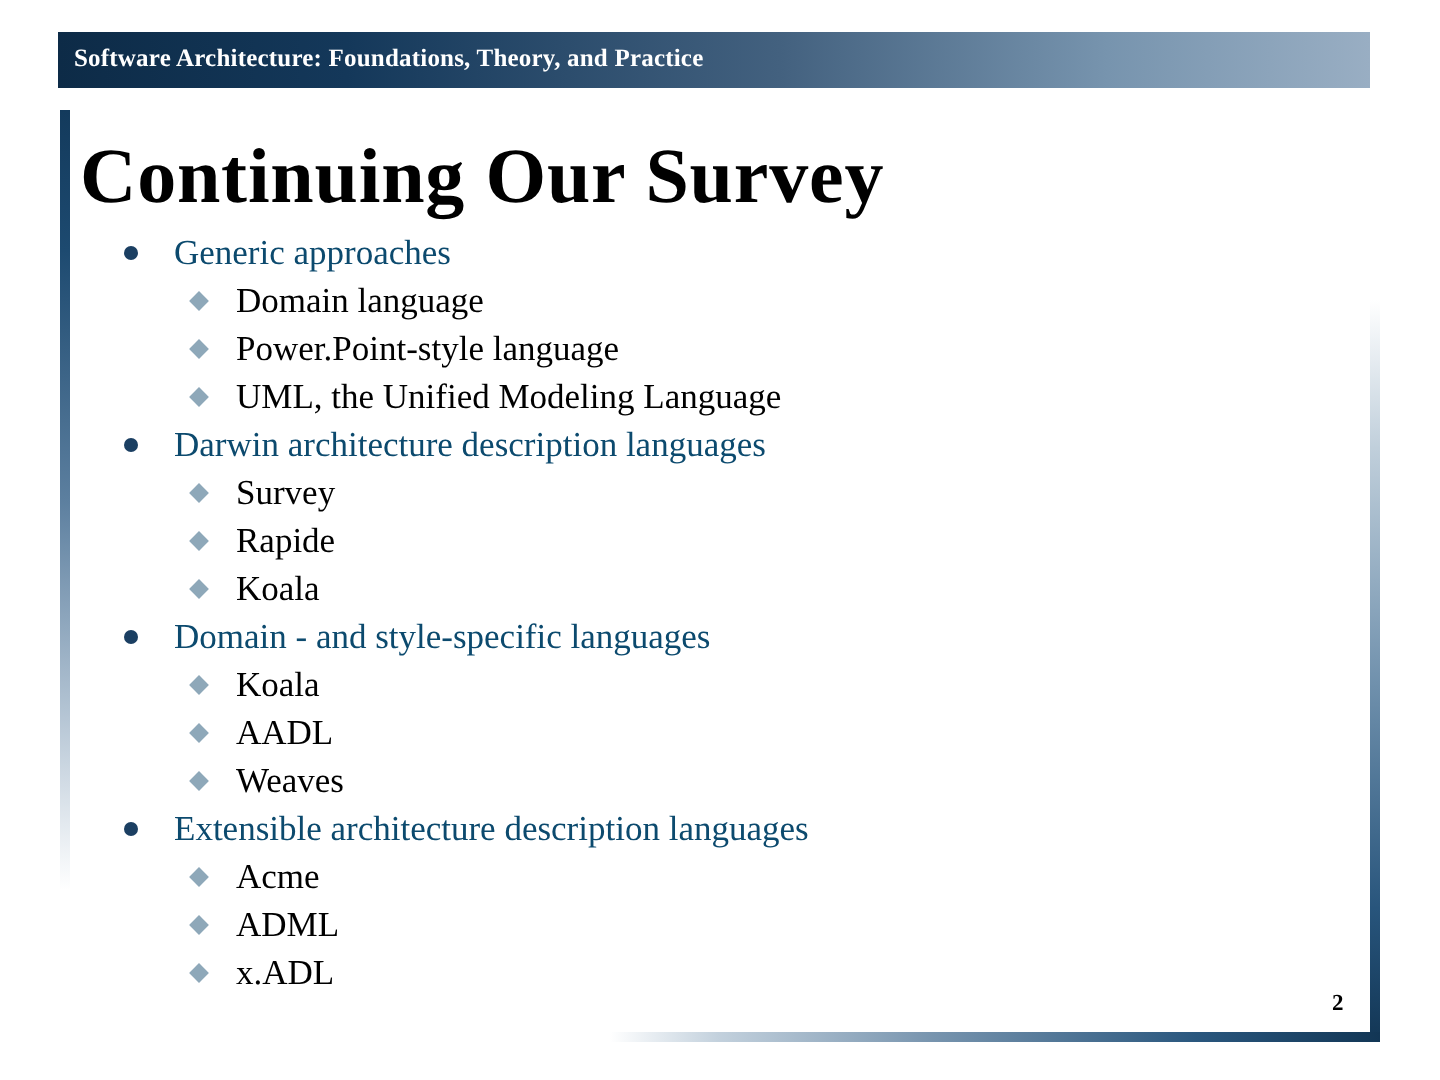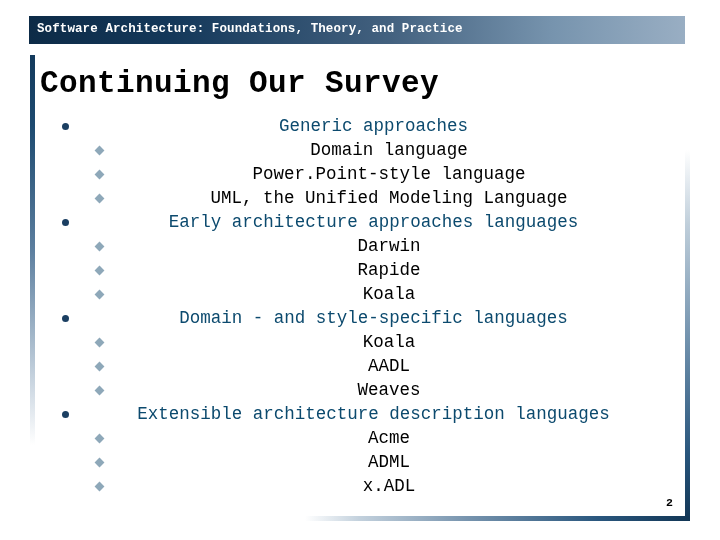--- a/index.html
+++ b/index.html
@@ -5,23 +5,22 @@
   html, body {
     margin: 0;
     padding: 0;
     background: #ffffff;
   }
   #slide {
     position: relative;
     width: 720px;
     height: 540px;
     background: #ffffff;
-    font-family: Liberation Mono, monospace;
+    font-family: Liberation Serif, serif;
     overflow: hidden;
-    text-align: center;
   }
 
   
   #banner {
     position: absolute;
     left: 29px;
     top: 16px;
     width: 656px;
     height: 28px;
     background: linear-gradient(to right, #0d2b47 0%, #14385a 22%, #43617f 55%, #7794ae 80%, #99aec3 100%);
@@ -69,21 +68,21 @@
     width: 385px;
     height: 5px;
     background: linear-gradient(to right, #ffffff 0%, #c3d1dd 14%, #7794ae 42%, #2a577e 76%, #123655 100%);
   }
 
   
   #title {
     position: absolute;
     left: 40px;
     top: 66px;
-    font-size: 31px;
+    font-size: 39px;
     font-weight: bold;
     color: #000000;
     letter-spacing: 0.4px;
     white-space: nowrap;
   }
 
   
   #body {
     position: absolute;
     left: 40px;
@@ -173,25 +172,25 @@
       </div>
       <div class="l2">
         <span class="diamond"></span>
         <span>UML, the Unified Modeling Language</span>
       </div>
     </div>
 
     <div class="group">
       <div class="l1">
         <span class="dot"></span>
-        <span>Early architecture approaches languages</span>
-      </div>
-      <div class="l2">
-        <span class="diamond"></span>
-        <span>Darwin</span>
+        <span>Darwin architecture description languages</span>
+      </div>
+      <div class="l2">
+        <span class="diamond"></span>
+        <span>Survey</span>
       </div>
       <div class="l2">
         <span class="diamond"></span>
         <span>Rapide</span>
       </div>
       <div class="l2">
         <span class="diamond"></span>
         <span>Koala</span>
       </div>
     </div>

